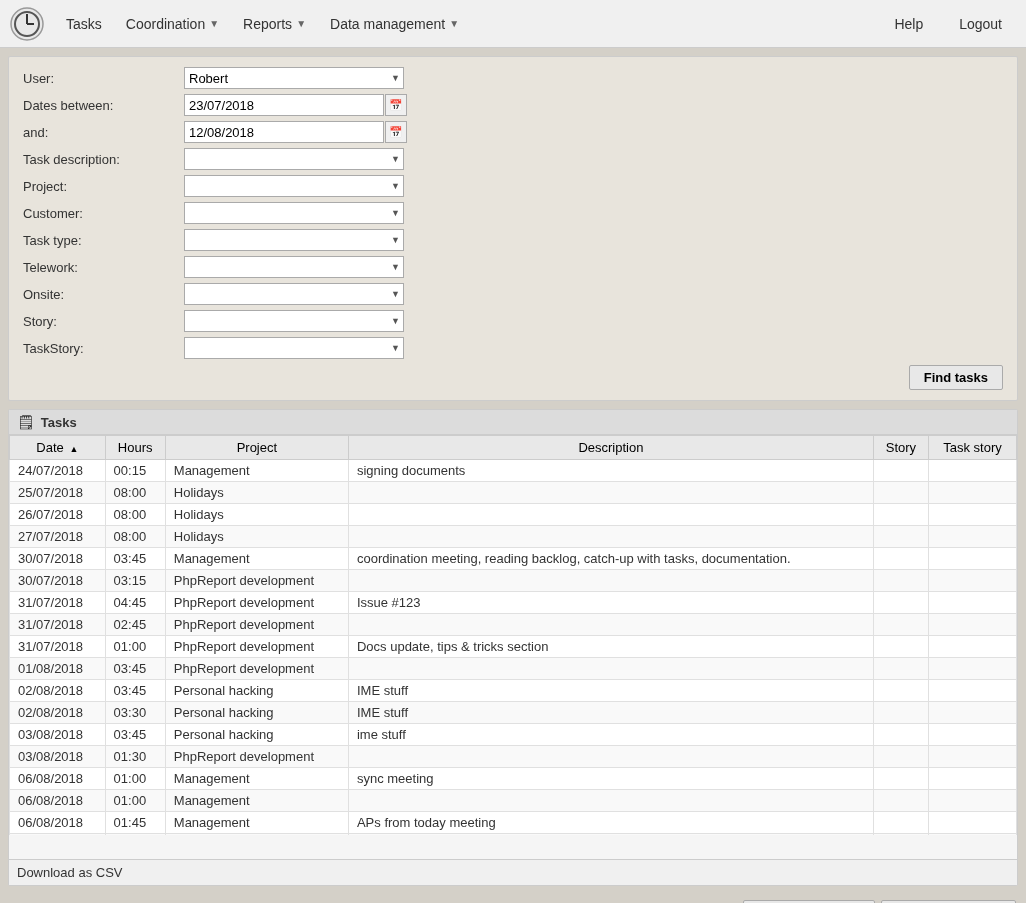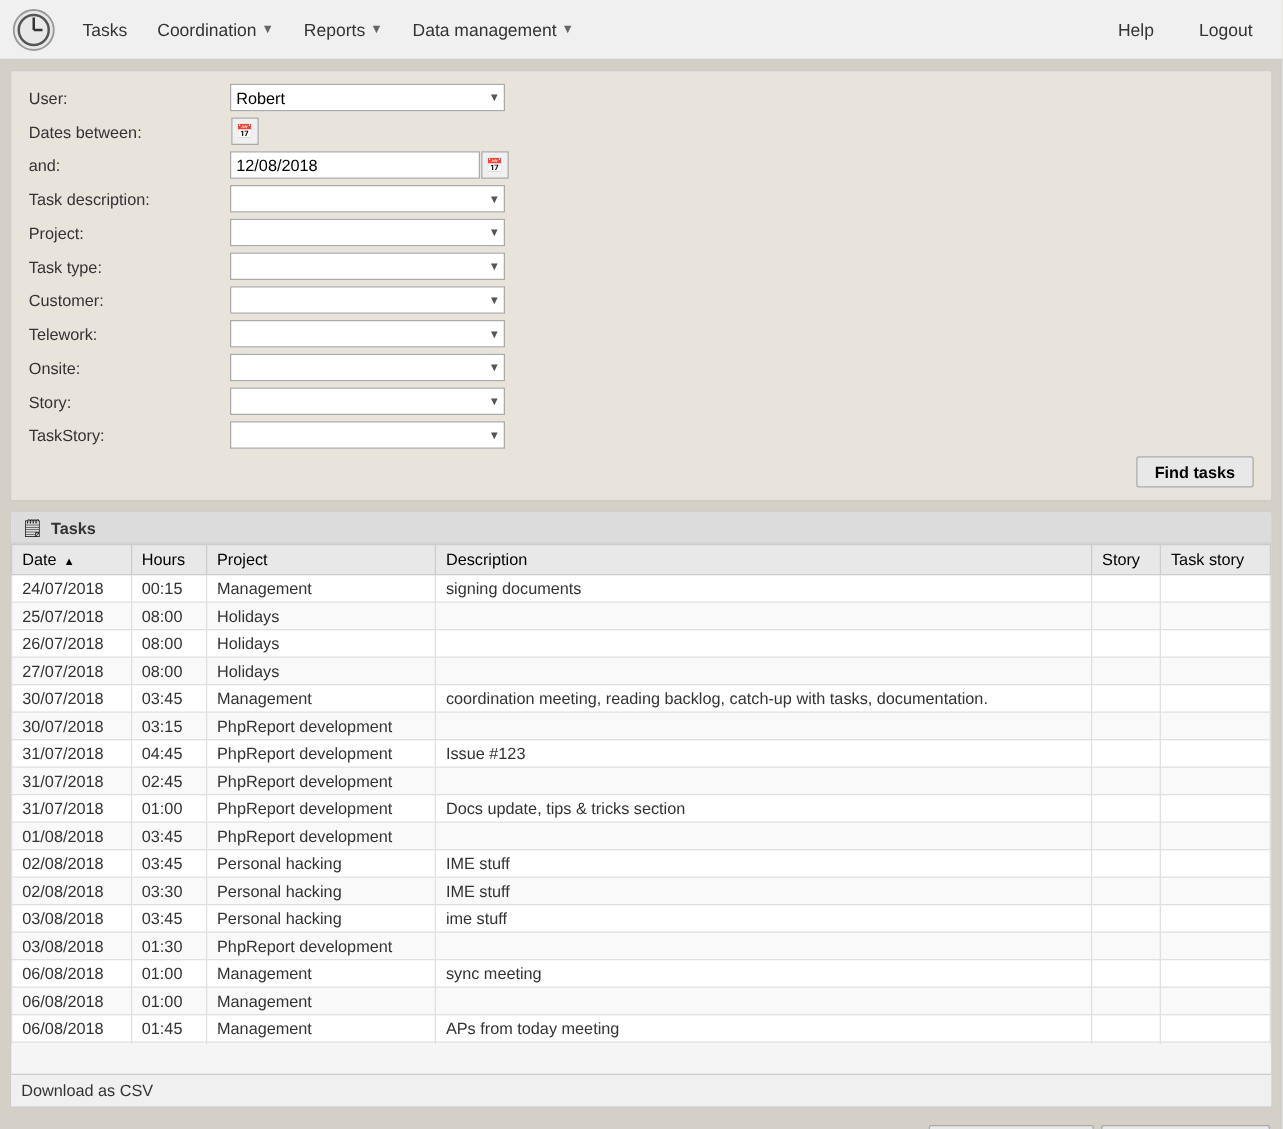--- a/index.html
+++ b/index.html
@@ -153,21 +153,21 @@
     }
     table {
       width: 100%;
       border-collapse: collapse;
       font-size: 13px;
     }
     thead th {
       background: #e8e8e8;
       border: 1px solid #ccc;
       padding: 4px 8px;
-      text-align: left;
+      text-align: center;
       font-weight: normal;
       cursor: pointer;
       white-space: nowrap;
     }
     thead th .sort-icon {
       font-size: 9px;
       margin-left: 2px;
     }
     tbody tr {
       background: #fff;
@@ -251,20 +251,21 @@
         <select class="filter-select">
           <option>Robert</option>
         </select>
       </div>
     </div>
   </div>
 
   <div class="filter-row">
     <div class="filter-label">Dates between:</div>
     <div class="filter-control">
+      <input type="text" class="filter-input" value="23/07/2018" style="">
       <button class="date-btn">📅</button>
     </div>
   </div>
 
   <div class="filter-row">
     <div class="filter-label">and:</div>
     <div class="filter-control">
       <input type="text" class="filter-input" value="12/08/2018" style="">
       <button class="date-btn">📅</button>
     </div>
@@ -286,32 +287,32 @@
     <div class="filter-control">
       <div class="filter-select-wrapper">
         <select class="filter-select">
           <option value=""></option>
         </select>
       </div>
     </div>
   </div>
 
   <div class="filter-row">
+    <div class="filter-label">Customer:</div>
+    <div class="filter-control">
+      <div class="filter-select-wrapper">
+        <select class="filter-select">
+          <option value=""></option>
+        </select>
+      </div>
+    </div>
+  </div>
+
+  <div class="filter-row">
     <div class="filter-label">Task type:</div>
-    <div class="filter-control">
-      <div class="filter-select-wrapper">
-        <select class="filter-select">
-          <option value=""></option>
-        </select>
-      </div>
-    </div>
-  </div>
-
-  <div class="filter-row">
-    <div class="filter-label">Customer:</div>
     <div class="filter-control">
       <div class="filter-select-wrapper">
         <select class="filter-select">
           <option value=""></option>
         </select>
       </div>
     </div>
   </div>
 
   <div class="filter-row">

